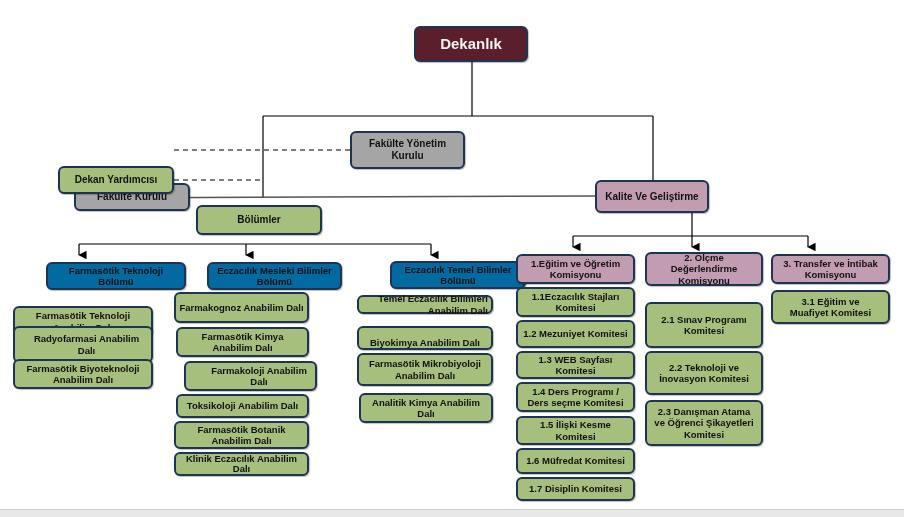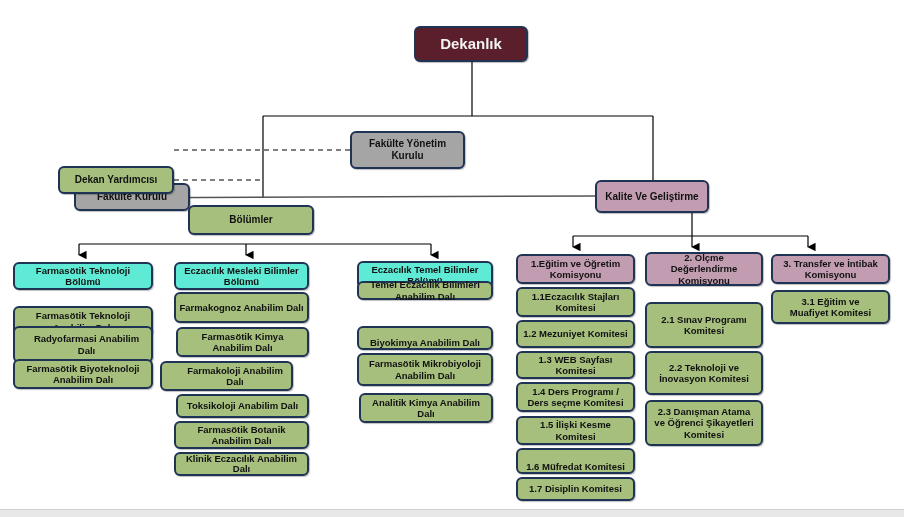--- a/index.html
+++ b/index.html
@@ -2,21 +2,21 @@
 <html><head>
 <meta charset="utf-8">
 <style>
   html, body { margin:0; padding:0; }
   body { width:904px; height:517px; position:relative; background:#ffffff; overflow:hidden;
          font-family:"Liberation Sans", sans-serif; }
   .box { position:absolute; box-sizing:border-box; border:2px solid #1f3454; border-radius:6px;
          display:flex; align-items:center; justify-content:center; text-align:center;
          font-weight:bold; color:#111; line-height:1.2; padding:0 3px; box-shadow:1px 1px 1px rgba(0,0,0,0.25); }
   .green { background:#a6bf7d; }
-  .blue { background:#5eead4; }
+  .blue { background:#0369a1;margin-left:33px; }
   .gray { background:#a5a5a5; }
   .pink { background:#c29db1; }
   .maroon { background:#5b1f2b; color:#f2f2f2; font-size:15px; border-color:#1f3454; border-width:2px; }
   .f10 { font-size:10px; }
   .f9 { font-size:9.5px; }
   svg.lines { position:absolute; left:0; top:0; }
   .bottom-bar { position:absolute; left:0; right:0; top:509px; height:8px; background:#e8e8e8; border-top:1px solid #d0d0d0; }
 </style>
 </head>
 <body>
@@ -58,21 +58,21 @@
 <div class="box gray f10" style="left:74px;top:135px;width:116px;height:28px;margin-top:48px;">
   <span>Fakülte Kurulu</span>
 </div>
 <div class="box green f10" style="left:58px;top:166px;width:116px;height:28px;">
   <span>Dekan Yardımcısı</span>
 </div>
 <div class="box gray f10" style="left:350px;top:131px;width:115px;height:38px;">
   <span>Fakülte Yönetim Kurulu</span>
 </div>
 
-<div class="box green f10" style="left:188px;top:205px;width:126px;height:30px;">
+<div class="box green f10" style="left:196px;top:205px;width:126px;height:30px;">
   <span>Bölümler</span>
 </div>
 
 <div class="box blue f9" style="left:13px;top:262px;width:140px;height:28px;">
   <span>Farmasötik Teknoloji Bölümü</span>
 </div>
 <div class="box green f9" style="left:13px;top:292px;width:140px;height:31px;margin-top:14px;">
     <span>Farmasötik Teknoloji Anabilim Dalı</span>
   </div>
 <div class="box green f9" style="left:13px;top:326px;width:140px;height:37px;padding-left:10px;">
@@ -84,37 +84,37 @@
 
 <div class="box blue f9" style="left:174px;top:262px;width:135px;height:28px;">
   <span>Eczacılık Mesleki Bilimler Bölümü</span>
 </div>
 <div class="box green f9" style="left:174px;top:292px;width:135px;height:31px;">
     <span>Farmakognoz Anabilim Dalı</span>
   </div>
 <div class="box green f9" style="left:176px;top:327px;width:133px;height:30px;">
     <span>Farmasötik Kimya Anabilim Dalı</span>
   </div>
-<div class="box green f9" style="left:160px;top:361px;width:133px;height:30px;padding-left:20px;">
+<div class="box green f9" style="left:184px;top:361px;width:133px;height:30px;padding-left:20px;">
     <span>Farmakoloji  Anabilim Dalı</span>
   </div>
 <div class="box green f9" style="left:176px;top:394px;width:133px;height:24px;">
     <span>Toksikoloji Anabilim Dalı</span>
   </div>
 <div class="box green f9" style="left:174px;top:421px;width:135px;height:28px;">
     <span>Farmasötik Botanik Anabilim Dalı</span>
   </div>
 <div class="box green f9" style="left:174px;top:452px;width:135px;height:24px;line-height:1.05;">
     <span>Klinik Eczacılık Anabilim Dalı</span>
   </div>
 
 <div class="box blue f9" style="left:357px;top:261px;width:136px;height:28px;">
   <span>Eczacılık Temel Bilimler Bölümü</span>
 </div>
-<div class="box green f9" style="left:357px;top:281px;width:136px;height:19px;">
+<div class="box green f9" style="left:357px;top:295px;width:136px;height:19px;text-align:right;">
     <span>Temel Eczacılık Bilimleri Anabilim Dalı</span>
   </div>
 <div class="box green f9" style="left:357px;top:326px;width:136px;height:24px;align-items:flex-end;">
     <span>Biyokimya Anabilim Dalı</span>
   </div>
 <div class="box green f9" style="left:357px;top:353px;width:136px;height:33px;">
     <span>Farmasötik Mikrobiyoloji Anabilim Dalı</span>
   </div>
 <div class="box green f9" style="left:359px;top:393px;width:134px;height:30px;">
     <span>Analitik Kimya Anabilim Dalı</span>
@@ -135,21 +135,21 @@
   </div>
 <div class="box green f9" style="left:516px;top:351px;width:119px;height:28px;">
     <span>1.3 WEB Sayfası Komitesi</span>
   </div>
 <div class="box green f9" style="left:516px;top:382px;width:119px;height:30px;">
     <span>1.4 Ders Programı / Ders seçme Komitesi</span>
   </div>
 <div class="box green f9" style="left:516px;top:416px;width:119px;height:29px;">
     <span>1.5 İlişki Kesme Komitesi</span>
   </div>
-<div class="box green f9" style="left:516px;top:448px;width:119px;height:26px;align-items:flex-end;">
+<div class="box green f9" style="left:516px;top:448px;width:119px;height:26px;">
     <span>1.6 Müfredat Komitesi</span>
   </div>
 <div class="box green f9" style="left:516px;top:477px;width:119px;height:24px;">
     <span>1.7 Disiplin Komitesi</span>
   </div>
 
 <div class="box pink f9" style="left:645px;top:252px;width:118px;height:34px;padding:0 14px;">
   <span>2. Ölçme Değerlendirme Komisyonu</span>
 </div>
 <div class="box green f9" style="left:645px;top:302px;width:118px;height:46px;padding:0 10px;">

